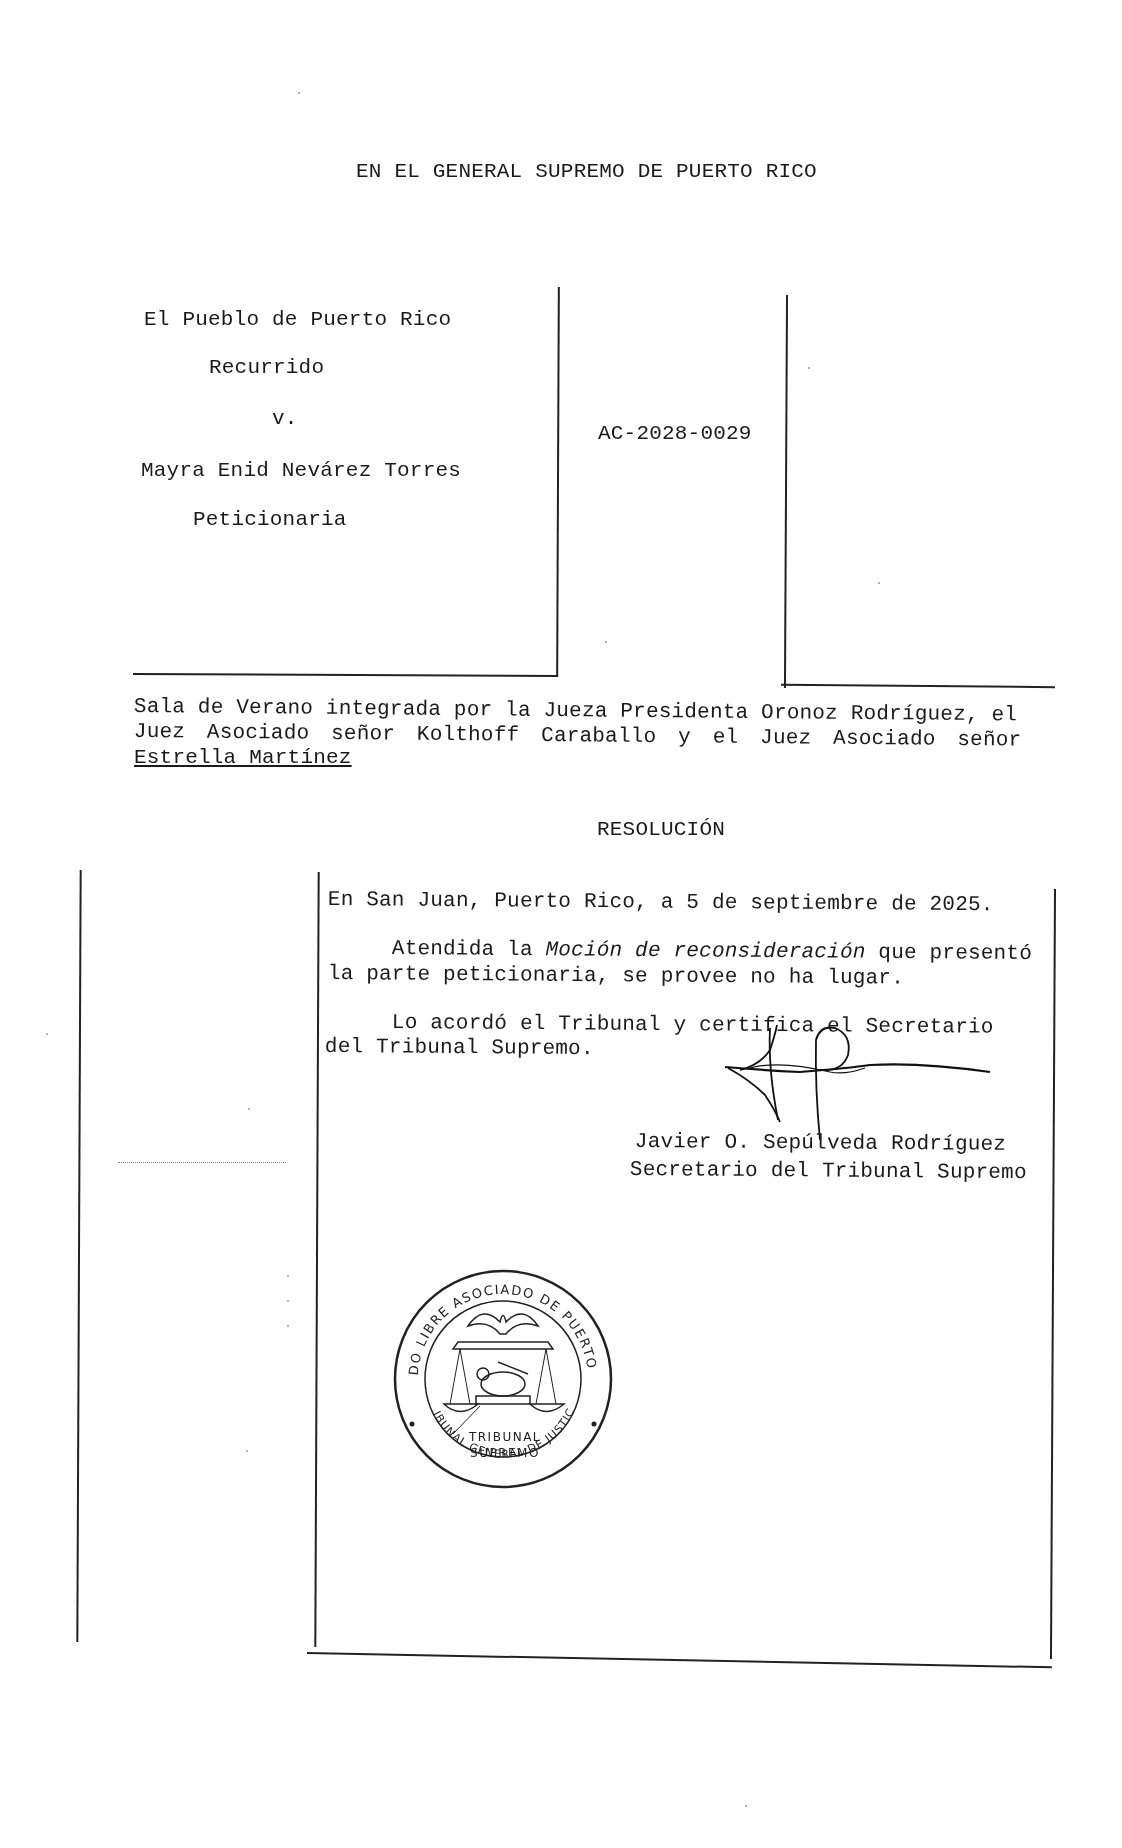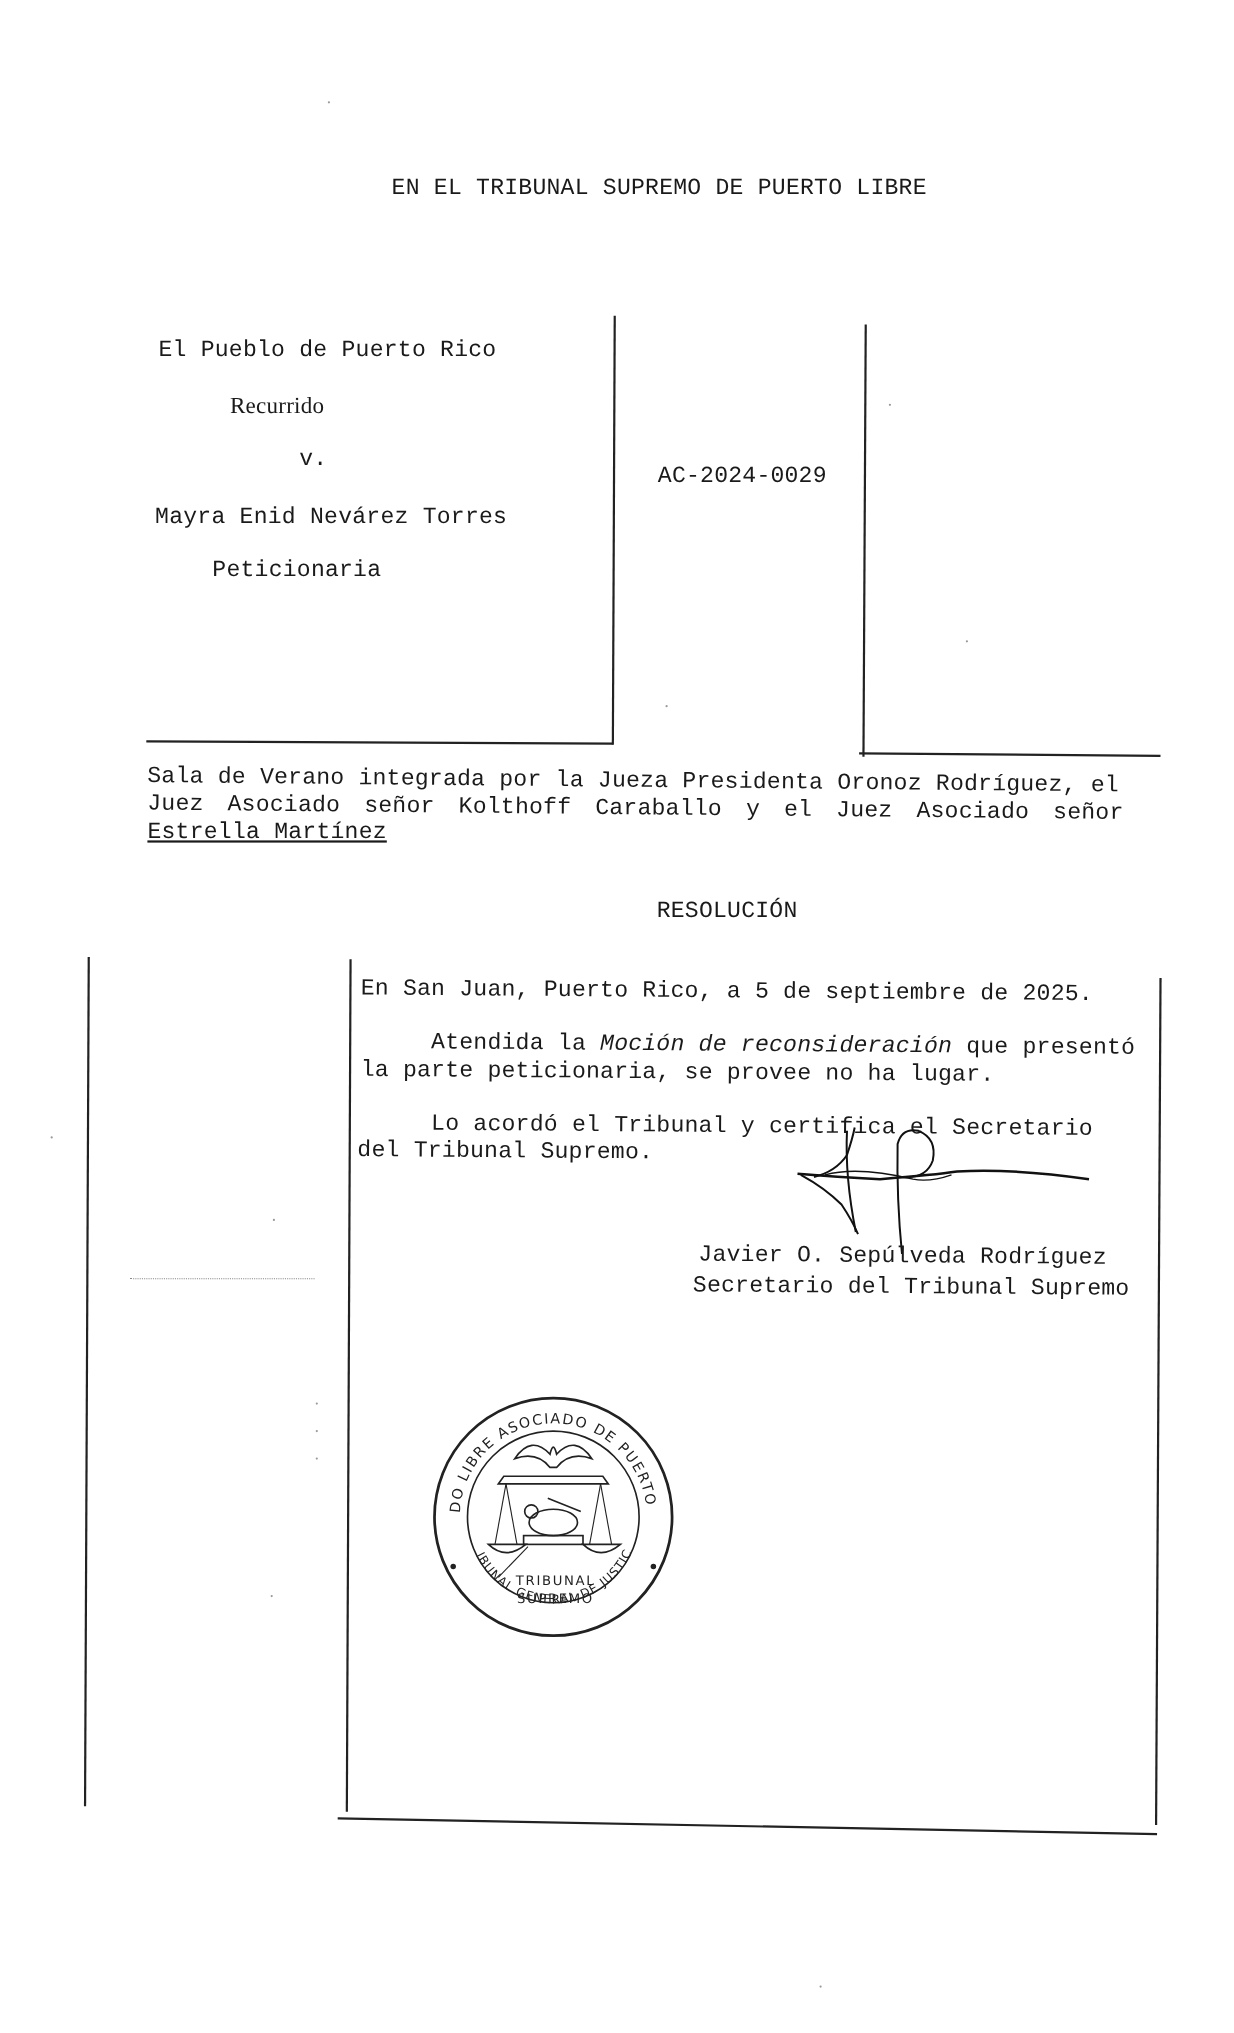--- a/index.html
+++ b/index.html
@@ -9,34 +9,34 @@
   .txt { font-size: 21px; white-space: nowrap; letter-spacing: 0.2px; }
   .line-v { position: absolute; width: 1.6px; background: #222; }
   .line-h { position: absolute; height: 1.6px; background: #222; }
   .italic { font-style: italic; }
   .speck { position: absolute; width: 2px; height: 2px; background: #999; border-radius: 50%; }
   .dashes { position: absolute; height: 1px; border-top: 1px dotted #888; }
 </style>
 </head>
 <body>
 
-<div class="abs txt" style="left:356px; top:160px;">EN EL TRIBUNAL SUPREMO DE PUERTO LIBRE</div>
+<div class="abs txt" style="left:356px; top:160px;">EN EL GENERAL SUPREMO DE PUERTO RICO</div>
 
 <div class="line-v" style="left:557px; top:287px; height:390px; transform: rotate(0.25deg);"></div>
 <div class="line-h" style="left:133px; top:674px; width:424px; transform: rotate(0.3deg);"></div>
 <div class="line-v" style="left:785px; top:295px; height:393px; transform: rotate(0.3deg);"></div>
 <div class="line-h" style="left:781px; top:685px; width:274px; transform: rotate(0.5deg);"></div>
 
 <div class="abs txt" style="left:144px; top:308px;">El Pueblo de Puerto Rico</div>
-<div class="abs txt" style="left:209px; top:356px;font-family:Liberation Serif, serif;">Recurrido</div>
+<div class="abs txt" style="left:209px; top:356px;">Recurrido</div>
 <div class="abs txt" style="left:272px; top:407px;">v.</div>
 <div class="abs txt" style="left:141px; top:459px;font-family:Liberation Mono, monospace;">Mayra Enid Nevárez Torres</div>
 <div class="abs txt" style="left:193px; top:508px;">Peticionaria</div>
 
-<div class="abs txt" style="left:598px; top:422px;">AC-2024-0029</div>
+<div class="abs txt" style="left:598px; top:422px;">AC-2028-0029</div>
 
 <div class="abs txt" style="left:134px; top:695px; transform: rotate(0.55deg); transform-origin: left top;">Sala de Verano integrada por la Jueza Presidenta Oronoz Rodríguez, el</div>
 <div class="abs txt" style="left:134px; top:720px; transform: rotate(0.55deg); transform-origin: left top; word-spacing: 9px;">Juez Asociado señor Kolthoff Caraballo y el Juez Asociado señor</div>
 <div class="abs txt" style="left:134px; top:746px;text-decoration:underline;">Estrella Martínez</div>
 
 <div class="abs txt" style="left:597px; top:818px;">RESOLUCIÓN</div>
 
 <div class="line-v" style="left:78px; top:870px; height:772px; transform: rotate(0.25deg);"></div>
 <div class="line-v" style="left:316px; top:872px; height:775px; transform: rotate(0.25deg);"></div>
 <div class="line-v" style="left:1052px; top:889px; height:770px; transform: rotate(0.3deg);"></div>

